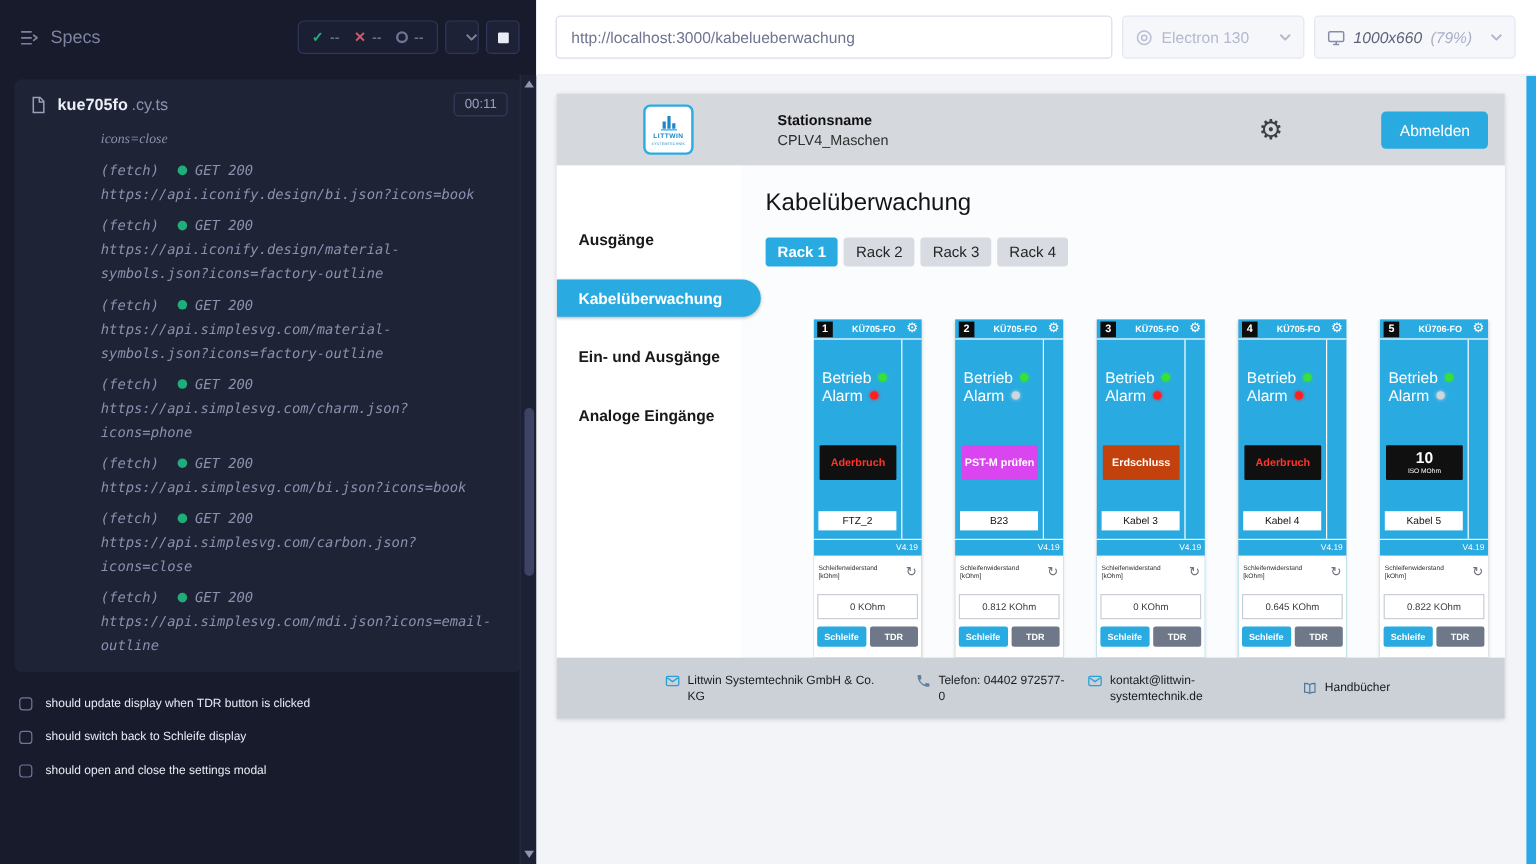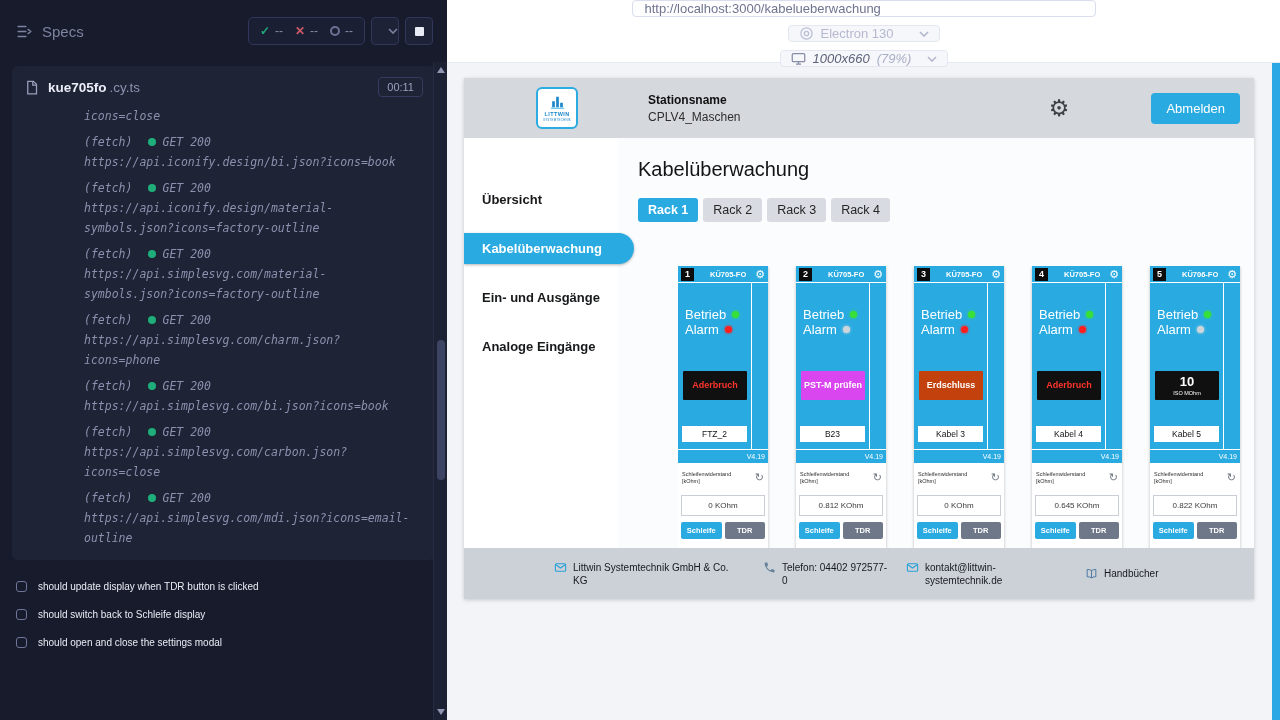--- a/index.html
+++ b/index.html
@@ -25,36 +25,36 @@
   .spec-row { display:flex; align-items:center; gap:9px; padding:11px 12px 7px; }
   .spec-row svg { width:15px; height:15px; }
   .spec-name { color:#eceef8; font-weight:700; font-size:13.5px; }
   .spec-ext { color:#8c92b0; font-size:13.5px; margin-left:-6px; }
   .timer { margin-left:auto; border:1px solid #343b5e; border-radius:4px; padding:3px 8px; font-size:11px; color:#9aa1c0; }
 
   .log { padding:2px 20px 4px 72px; font-family:"DejaVu Sans Mono",monospace; font-style:italic;
          font-size:11.5px; color:#8b91ae; line-height:20px; }
   .log-line { overflow-wrap:anywhere; cursor:pointer; }
   .log-line.fetch { margin-top:6px; display:flex; align-items:center; }
-  .log .log-line:first-child { margin-top:0; }
+  .log .log-line:first-child { margin-top:0;font-family:Liberation Serif, serif; }
   .dot { width:8px; height:8px; border-radius:50%; background:#1fae7a; margin:0 6px 0 16px; flex:none; }
 
   .tests { list-style:none; margin:12px 0 0; padding:0 16px; }
   .tests li { display:flex; align-items:center; gap:11px; height:28px; color:#e9ebf4; font-size:10px; cursor:pointer; }
   .test-ic { width:11px; height:11px; border:1.5px solid #70769a; border-radius:3px; flex:none; }
 
   .runner-scroll { position:absolute; top:62px; right:0; bottom:0; width:14px; background:#1d2134; border-left:1px solid #272c44; cursor:pointer; }
   .r-arrow { position:absolute; left:3px; width:0; height:0; }
   .r-arrow.up   { top:5px;  border-left:4px solid transparent; border-right:4px solid transparent; border-bottom:6px solid #9096b2; }
   .r-arrow.down { bottom:5px; border-left:4px solid transparent; border-right:4px solid transparent; border-top:6px solid #9096b2; }
   .r-thumb { position:absolute; left:3px; top:278px; width:8px; height:140px; background:#3d4463; border-radius:4px; }
 
   
   .stage { position:absolute; left:447px; top:0; right:0; bottom:0; background:#f3f4f8; }
-  .topbar { height:63px; background:#fff; border-bottom:1px solid #e7e9f2; display:flex; align-items:center; padding:0 16px; gap:8px; position:relative; z-index:3;flex-direction:column; }
+  .topbar { height:63px; background:#fff; border-bottom:1px solid #e7e9f2; display:flex; align-items:center; padding:0 16px; gap:8px; position:relative; z-index:3; }
   .url-box { width:464px; height:36px; border:1px solid #dadded; border-radius:4px; display:flex; align-items:center;
              padding:0 12px; font-size:13px; color:#6f7490; background:#fff; cursor:text; }
   .sel { height:36px; background:#f6f7fb; border:1px solid #e4e7f2; border-radius:4px; display:flex; align-items:center;
          gap:7px; padding:0 10px; font-size:13px; cursor:pointer; }
   .sel.browser { width:152px; color:#b4b9cf; }
   .sel.viewport { width:168px; color:#5d6278;font-style:italic; }
   .dim { color:#a9aec6; }
   .chev { margin-left:auto; width:10px; height:6px; flex:none; }
   .sel svg.lead { width:15px; height:15px; flex:none; }
 
@@ -287,21 +287,21 @@
         <div class="station">
           <div class="station-label">Stationsname</div>
           <div class="station-value">CPLV4_Maschen</div>
         </div>
         <span class="hdr-gear">⚙</span>
         <button class="logout">Abmelden</button>
       </header>
 
       <div class="app-body">
         <nav class="app-nav" id="nav">
-            <div class="nav-item">Übersicht</div>
+            <div class="nav-item">Ausgänge</div>
             <div class="nav-item active">Kabelüberwachung</div>
             <div class="nav-item">Ein- und Ausgänge</div>
             <div class="nav-item">Analoge Eingänge</div>
           </nav>
         <section class="app-main">
           <h1 class="app-title">Kabelüberwachung</h1>
           <div class="tabs" id="tabs">
               <button class="tab active">Rack 1</button>
               <button class="tab">Rack 2</button>
               <button class="tab">Rack 3</button>

